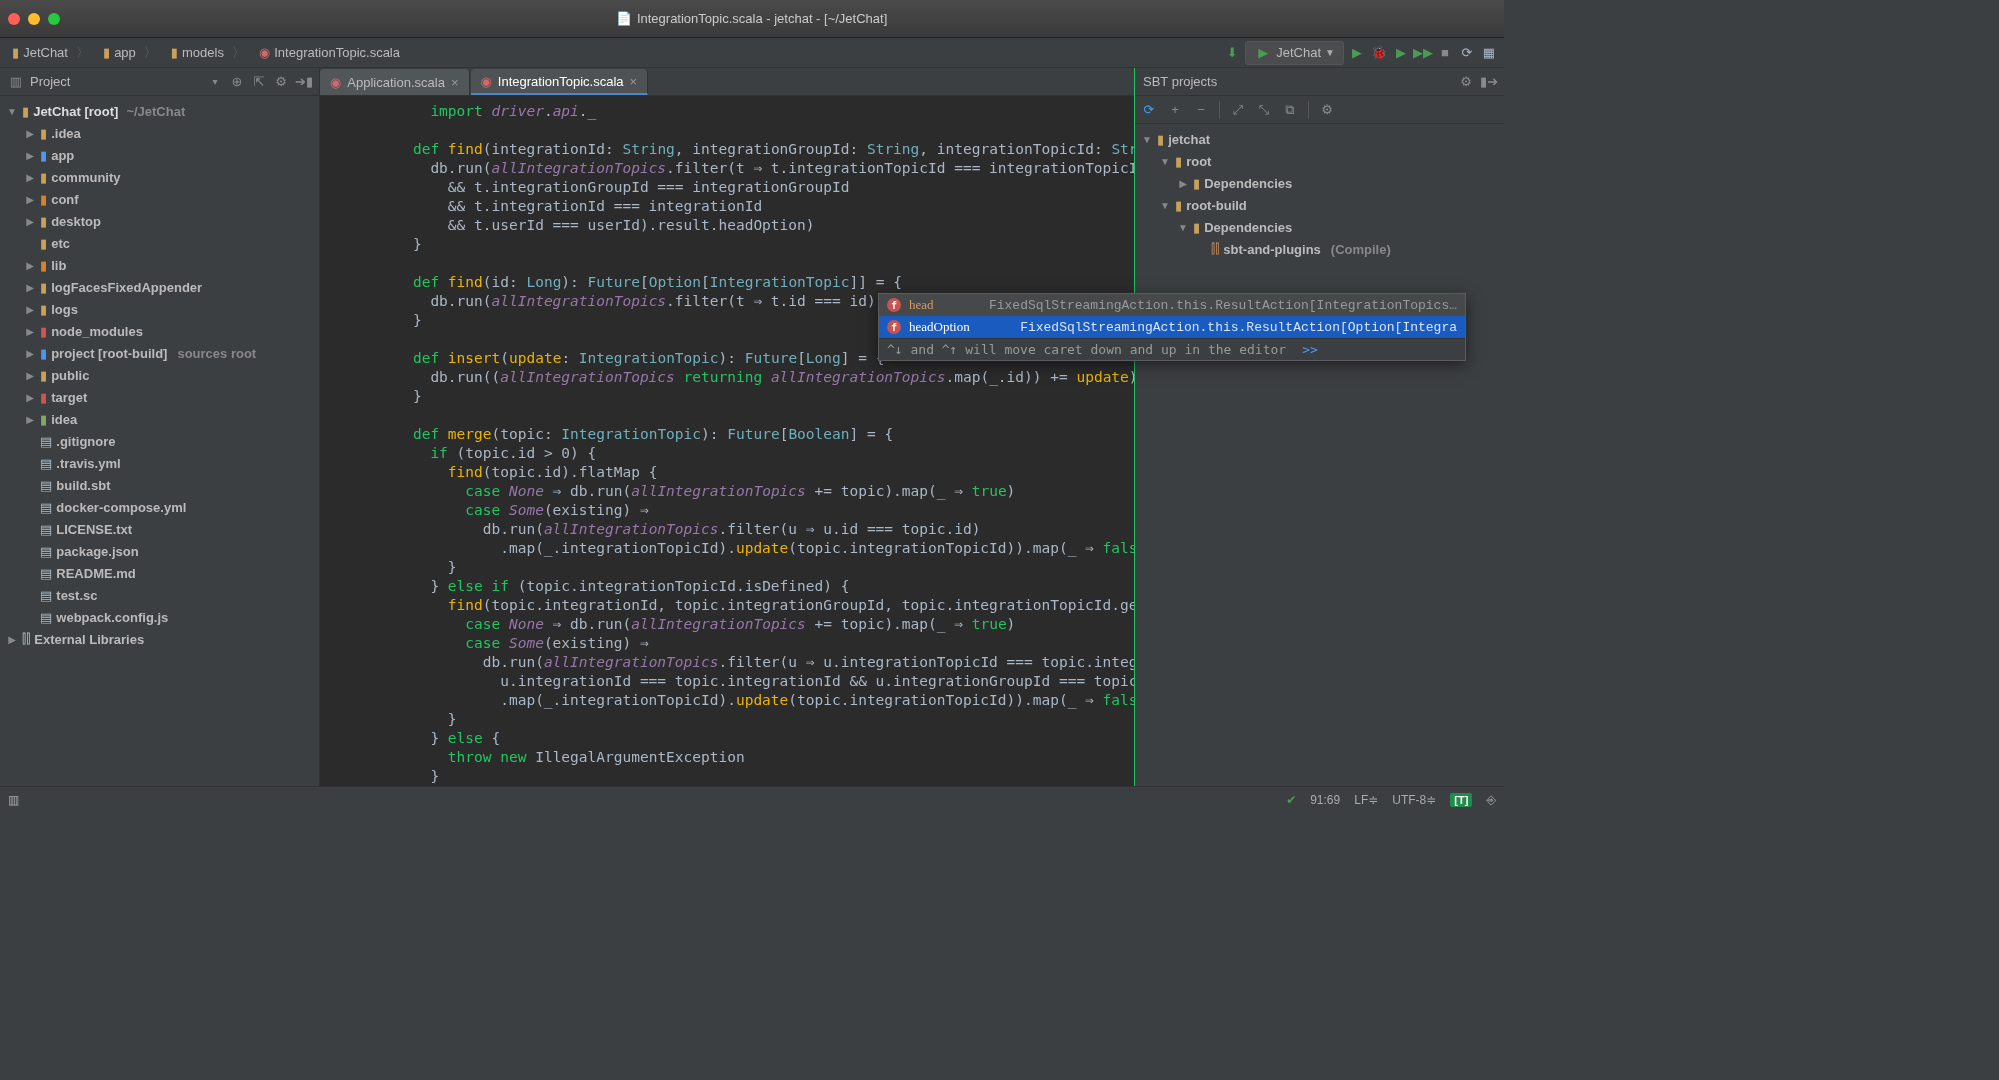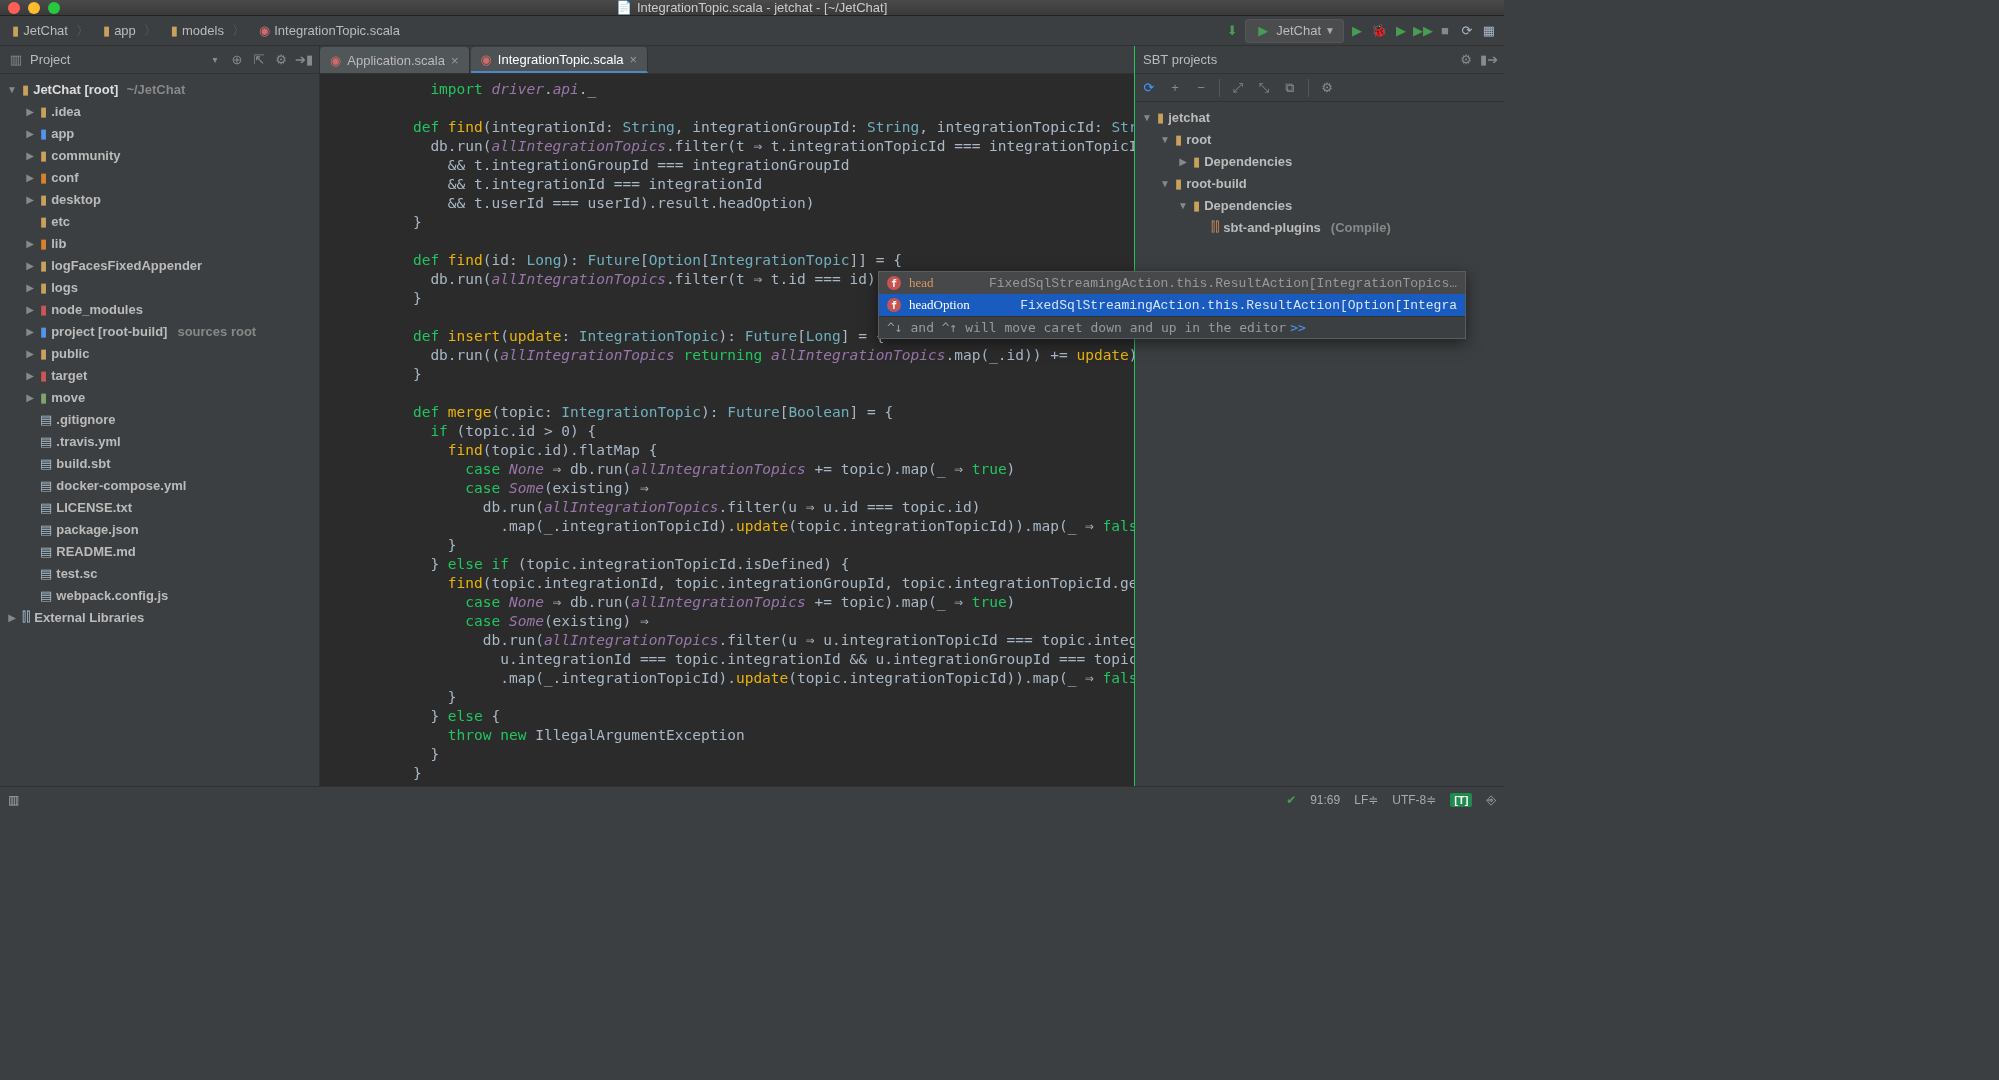--- a/index.html
+++ b/index.html
@@ -8,21 +8,21 @@
   font-size: 13px;
   background: #3c3f41;
   color: #bbbbbb;
   width: 1504px;
   height: 812px;
   overflow: hidden;
   display: flex;
   flex-direction: column;
 }
 .titlebar {
-  height: 16px;
+  height: 38px;
   background: linear-gradient(#4a4a4a, #3a3a3a);
   display: flex;
   align-items: center;
   padding: 0 8px;
   border-bottom: 1px solid #222;
   position: relative;
 }
 .traffic { display: flex; gap: 8px; }
 .dot { width: 12px; height: 12px; border-radius: 50%; }
 .dot.red { background: #ff5f56; }
@@ -173,21 +173,21 @@
 .comp-row {
   display:flex;align-items:center;
   height:22px;padding:0 8px;gap:8px;
 }
 .comp-row.sel { background:#1a5bbf; color:#fff; }
 .comp-bullet { width:14px;height:14px;border-radius:50%;background:#c75450;color:white;display:inline-flex;align-items:center;justify-content:center;font-size:10px;font-weight:bold; }
 .comp-name { color:#d69a63;font-family:Liberation Serif, serif; }
 .comp-row.sel .comp-name { color:#fff; }
 .comp-type { margin-left:auto; color:#999; overflow:hidden;text-overflow:ellipsis;white-space:nowrap;font-family:Liberation Mono, monospace; }
 .comp-row.sel .comp-type { color:#d6e4ff; }
-.comp-hint { height:22px;display:flex;align-items:center;padding:0 8px;color:#999;background:#3c3f41;border-top:1px solid #323232;gap:4px; }
+.comp-hint { height:22px;display:flex;align-items:center;padding:0 8px;color:#999;background:#3c3f41;border-top:1px solid #323232;gap:16px; }
 .comp-hint .link { color:#5394ec; }
 
 
 .statusbar {
   height: 26px;
   background:#3c3f41;
   border-top:1px solid #323232;
   display:flex;align-items:center;
   padding:0 8px;
   gap:14px;
@@ -339,21 +339,21 @@
             <span class="tree-label">public</span>
           </div>
           <div class="tree-item" style="padding-left: 24px;">
             <span class="tree-arrow">▶</span>
             <span class="folder-ico red">▮</span>
             <span class="tree-label">target</span>
           </div>
           <div class="tree-item" style="padding-left: 24px;">
             <span class="tree-arrow">▶</span>
             <span class="folder-ico green">▮</span>
-            <span class="tree-label">move</span>
+            <span class="tree-label">idea</span>
           </div>
           <div class="tree-item" style="padding-left: 24px;">
             <span class="tree-arrow"></span>
             <span class="file-ico">▤</span>
             <span class="tree-label">.gitignore</span>
           </div>
           <div class="tree-item" style="padding-left: 24px;">
             <span class="tree-arrow"></span>
             <span class="file-ico">▤</span>
             <span class="tree-label">.travis.yml</span>

